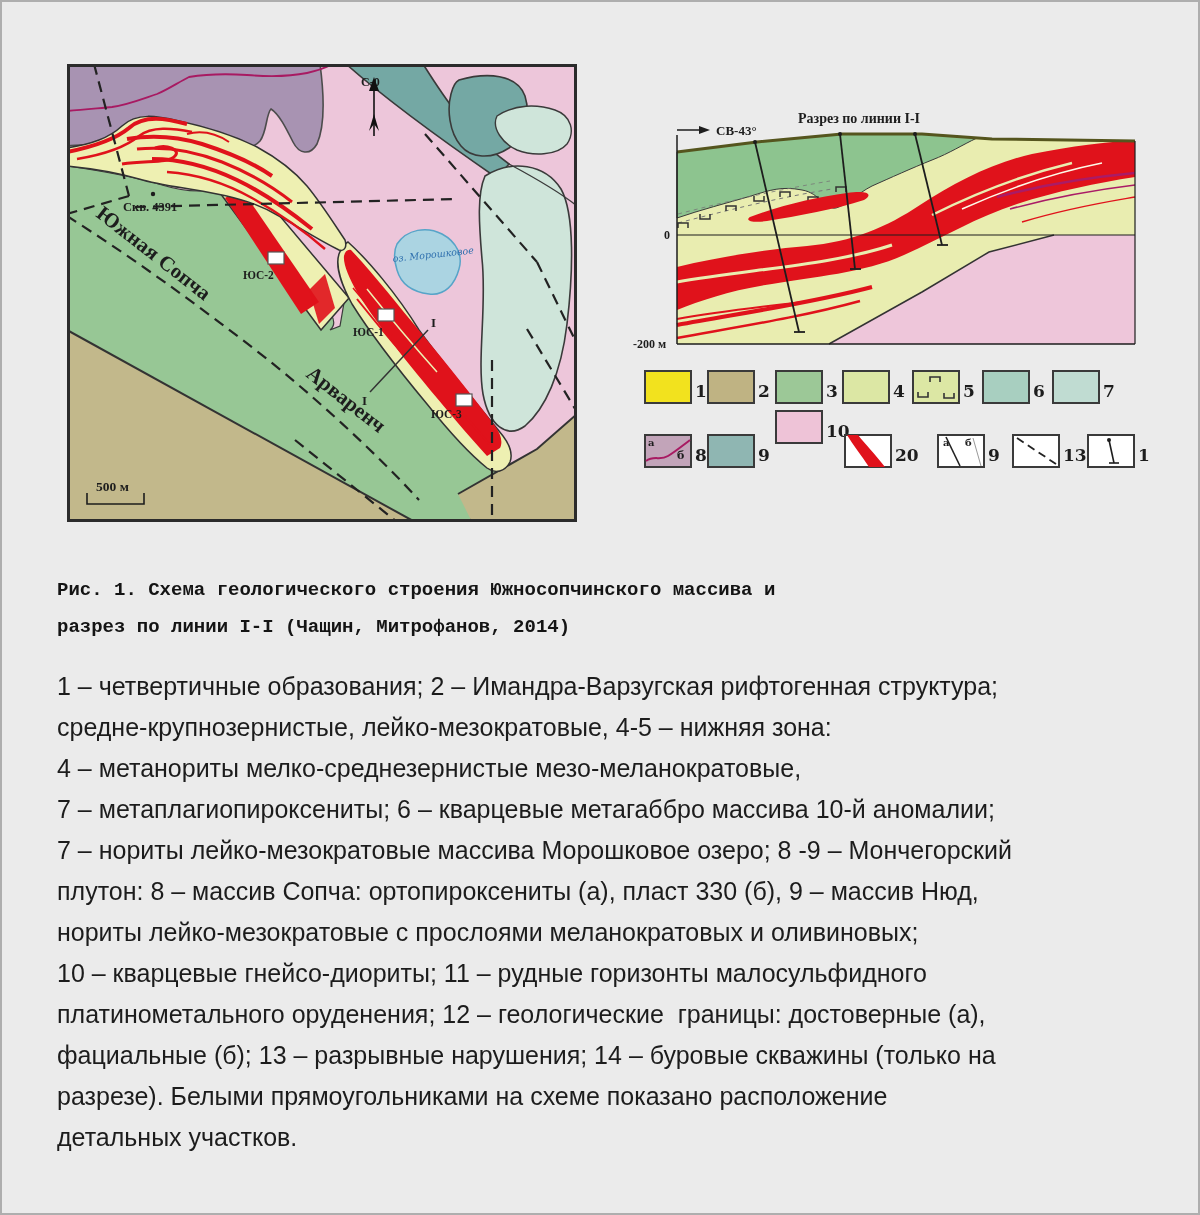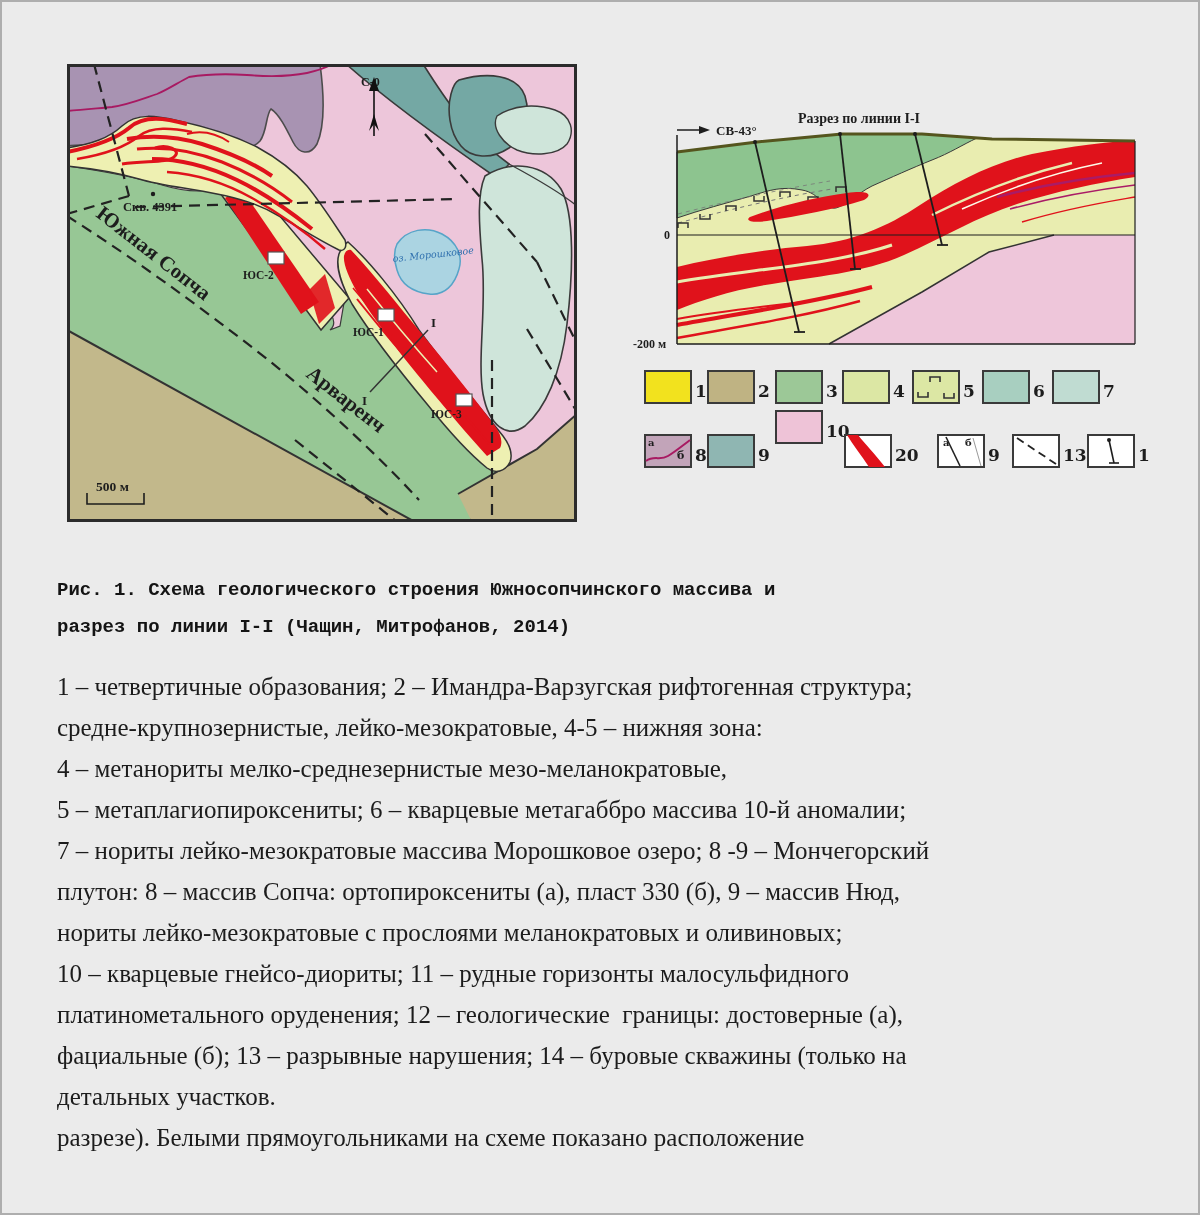--- a/index.html
+++ b/index.html
@@ -7,21 +7,21 @@
         border:2px solid #aeaeae;box-sizing:border-box;overflow:hidden;
         font-family:"Liberation Sans",sans-serif;}
   .abs{position:absolute;}
   svg text{user-select:none;}
   .map-svg{left:65px;top:62px;}
   .sec-svg{left:630px;top:95px;}
   .serifb{font-family:"Liberation Serif",serif;font-weight:bold;fill:#1d1d1d;}
   .caption-title{left:55px;top:556px;width:1080px;color:#141414;
     font-family:Liberation Mono, monospace;font-weight:700;font-size:19px;line-height:37px;margin-top:14px;}
   .caption-body{left:55px;top:664px;width:1110px;color:#1c1c1c;
-    font-family:Liberation Serif, serif;font-size:25px;line-height:41px;}
+    font-family:Liberation Sans, sans-serif;font-size:25px;line-height:41px;}
   .caption-body div{white-space:pre-wrap;}
   .li{position:absolute;display:flex;align-items:flex-end;}
   .li svg{display:block;}
   .li .num{font-family:"DejaVu Serif",serif;font-weight:bold;font-size:17px;
            color:#1d1d1d;margin-left:3px;line-height:1;padding-bottom:4px;}
 </style>
 </head>
 <body>
 
 <div class="page">
@@ -330,24 +330,24 @@
 
   <div class="abs caption-title">
     <div>Рис. 1. Схема геологического строения Южносопчинского массива и</div>
     <div>разрез по линии I-I (Чащин, Митрофанов, 2014)</div>
   </div>
 
   <div class="abs caption-body">
     <div>1 – четвертичные образования; 2 – Имандра-Варзугская рифтогенная структура;</div>
     <div>средне-крупнозернистые, лейко-мезократовые, 4-5 – нижняя зона:</div>
     <div>4 – метанориты мелко-среднезернистые мезо-меланократовые,</div>
-    <div>5 – метаплагиопироксениты; 6 – кварцевые метагаббро массива 10-й аномалии;</div>
+    <div>7 – метаплагиопироксениты; 6 – кварцевые метагаббро массива 10-й аномалии;</div>
     <div>7 – нориты лейко-мезократовые массива Морошковое озеро; 8 -9 – Мончегорский</div>
     <div>плутон: 8 – массив Сопча: ортопироксениты (а), пласт 330 (б), 9 – массив Нюд,</div>
     <div>нориты лейко-мезократовые с прослоями меланократовых и оливиновых;</div>
     <div>10 – кварцевые гнейсо-диориты; 11 – рудные горизонты малосульфидного</div>
     <div>платинометального оруденения; 12 – геологические  границы: достоверные (а),</div>
     <div>фациальные (б); 13 – разрывные нарушения; 14 – буровые скважины (только на</div>
+    <div>разрезе). Белыми прямоугольниками на схеме показано расположение</div>
     <div>детальных участков.</div>
-    <div>разрезе). Белыми прямоугольниками на схеме показано расположение</div>
   </div>
 
 </div>
 
 </body></html>

